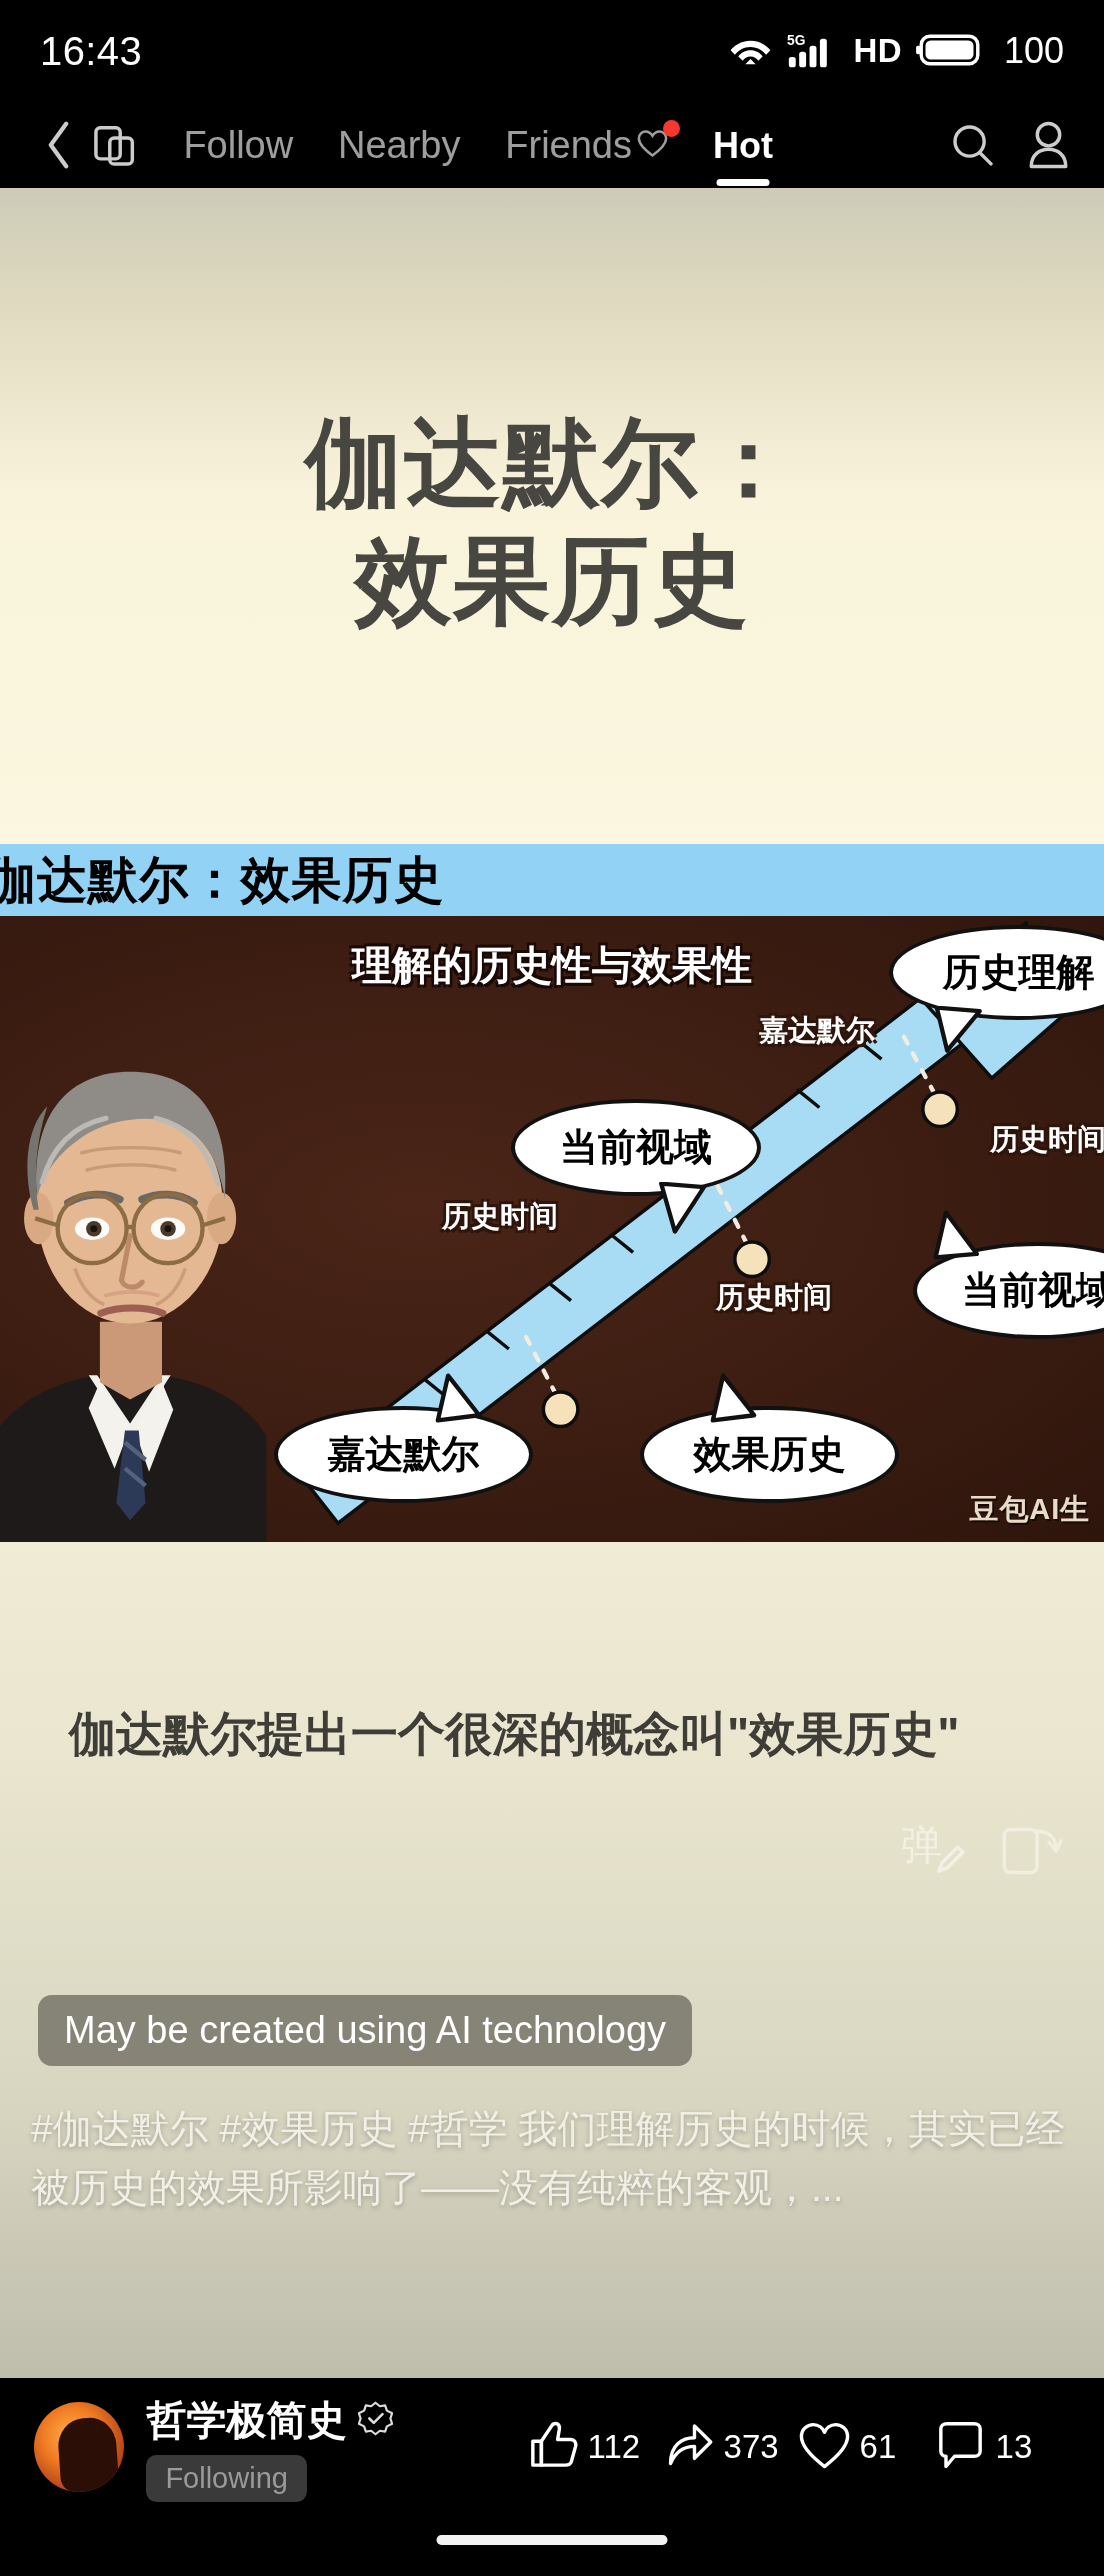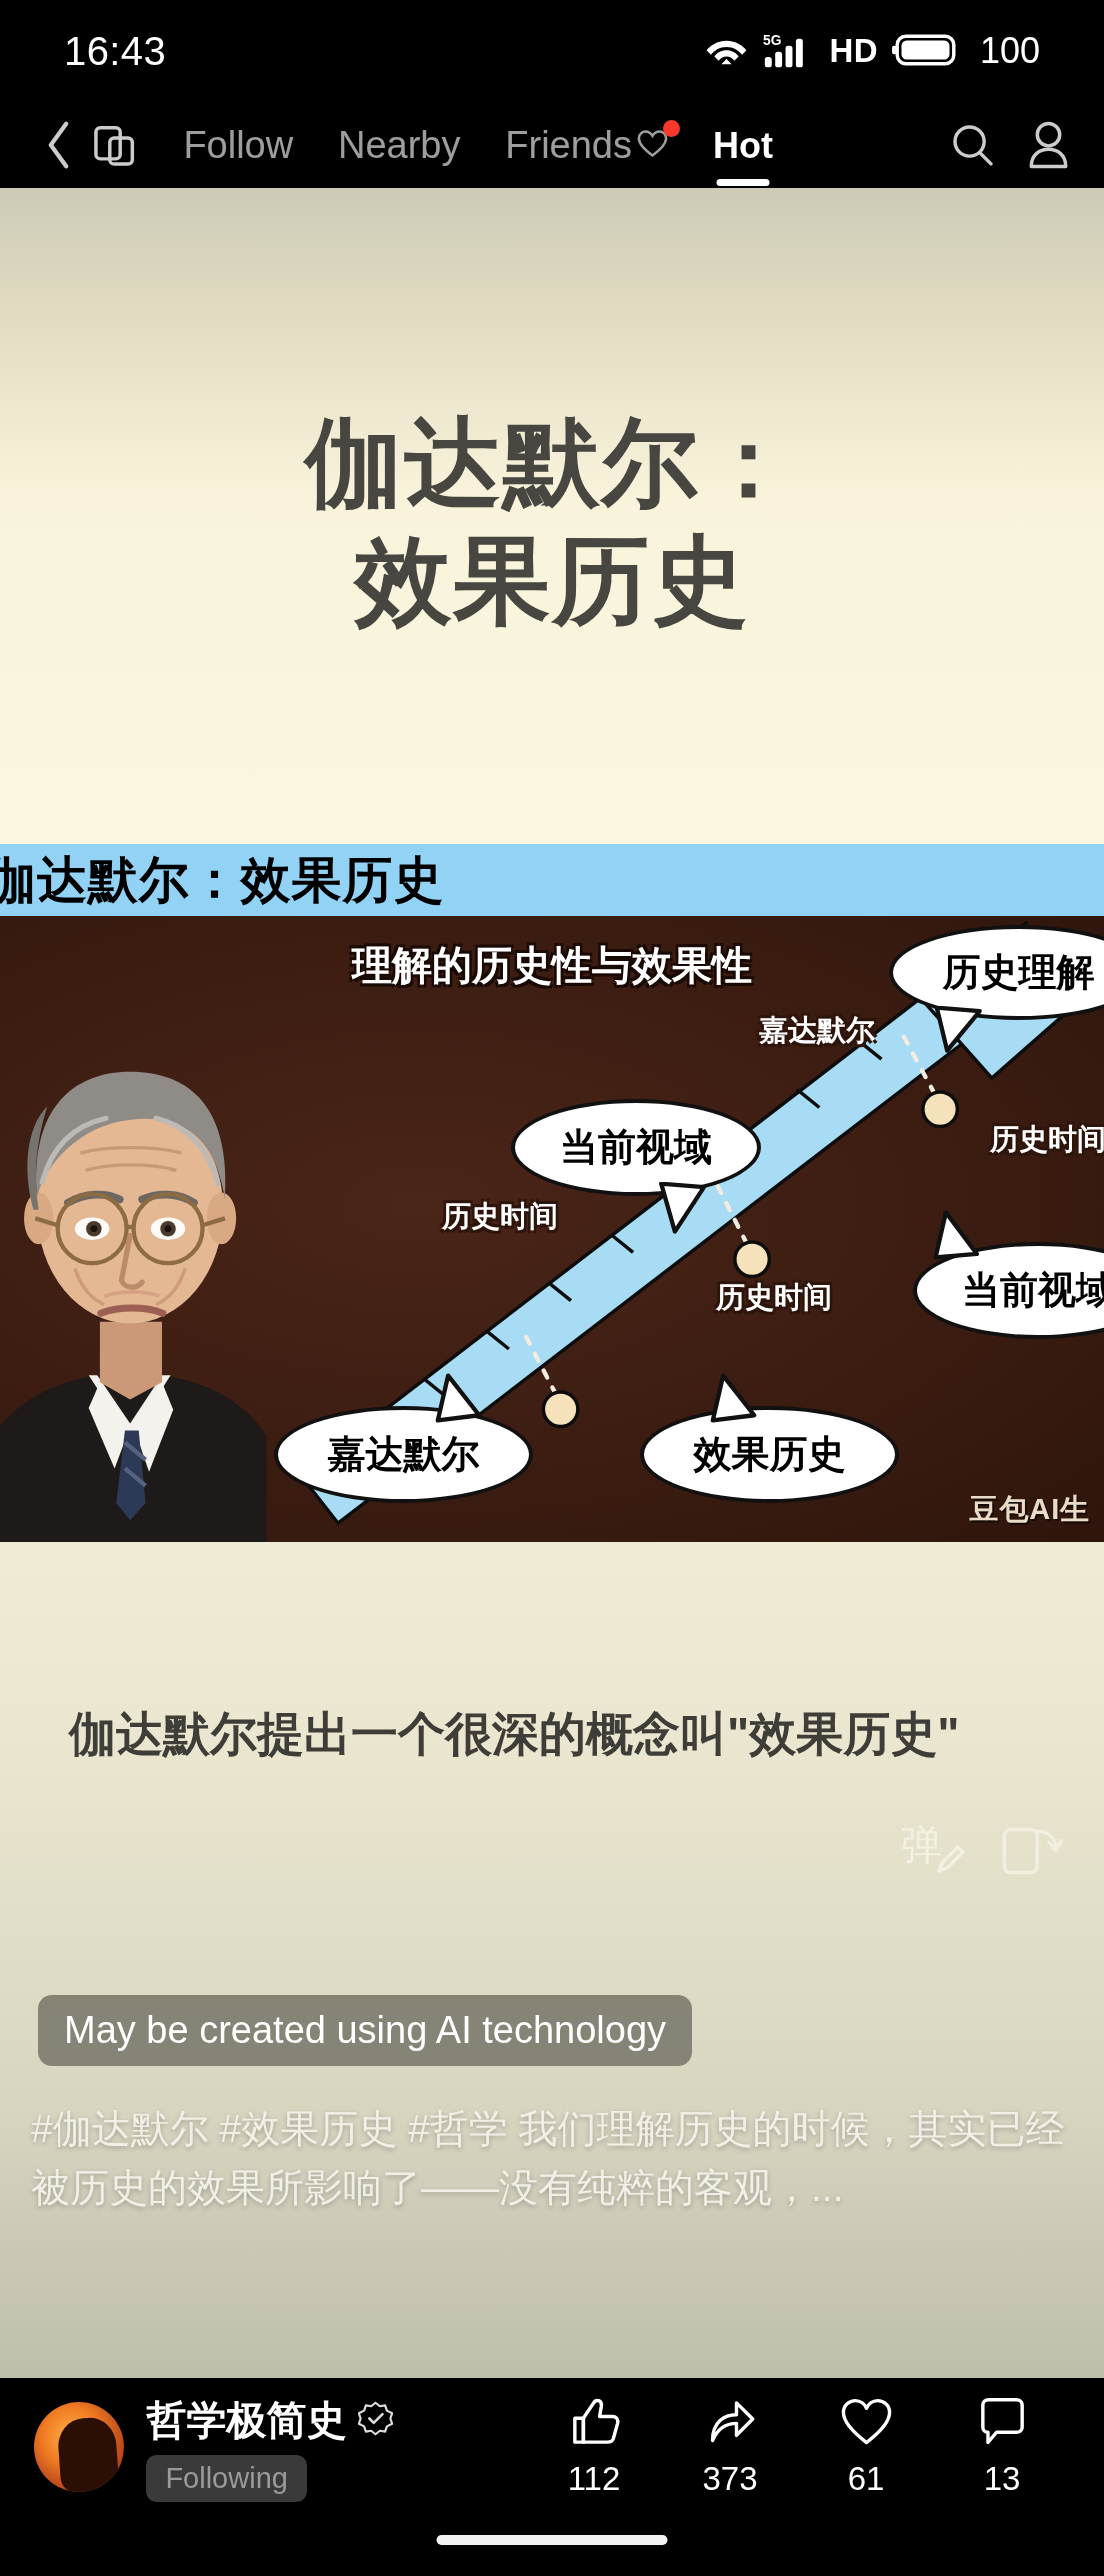--- a/index.html
+++ b/index.html
@@ -8,21 +8,21 @@
     background:#000;
     font-family:"Liberation Sans","DejaVu Sans",sans-serif;
     overflow:hidden;
   }
   .phone { position:relative; width:1104px; height:2576px; background:#000; overflow:hidden; }
 
   
   .statusbar {
     position:absolute; top:0; left:0; width:1104px; height:102px;
     background:#000; display:flex; align-items:center;
-    padding:0 64px; z-index:40;
+    padding:0 40px; z-index:40;
   }
   .status-time { color:#fff; font-size:40px; letter-spacing:0.4px; }
   .status-right { margin-left:auto; display:flex; align-items:center; gap:14px; }
   .ico { display:block; }
   .status-hd { color:#fff; font-size:33px; font-weight:600; letter-spacing:0.4px; }
   .status-batt-num { color:#fff; font-size:36px; margin-left:7px; }
 
   
   .topnav {
     position:absolute; top:102px; left:0; width:1104px; height:86px;
@@ -159,21 +159,21 @@
   }
   .author-wrap { margin-left:22.4px; display:flex; flex-direction:column; gap:7px; }
   .author-row { display:flex; align-items:center; gap:12px; }
   .author-name { color:#fff; font-size:40px; font-weight:600; }
   .followbtn {
     align-self:flex-start; background:#3a3a3a; color:#9a9a9a;
     font-size:29px; padding:7px 19px; border-radius:10.4px;
   }
   .actions { margin-left:auto; display:flex; align-items:center; gap:0; }
   .action {
-    width:136px; display:flex; flex-direction:column; align-items:center; gap:8.6px;
+    width:136px; display:flex; align-items:center; gap:8.6px;
   }
   .action-count { color:#fff; font-size:33px; }
 
   
   .homebar {
     position:absolute; bottom:31px; left:50%; transform:translateX(-50%);
     width:231px; height:10.4px; border-radius:5.2px; background:#f2f2f2;
   }
 </style>
 </head>

